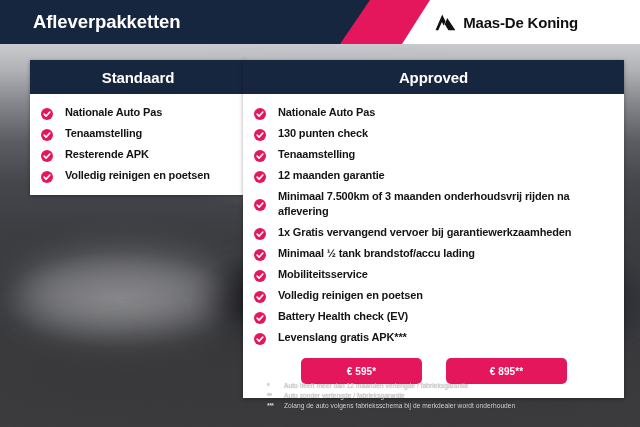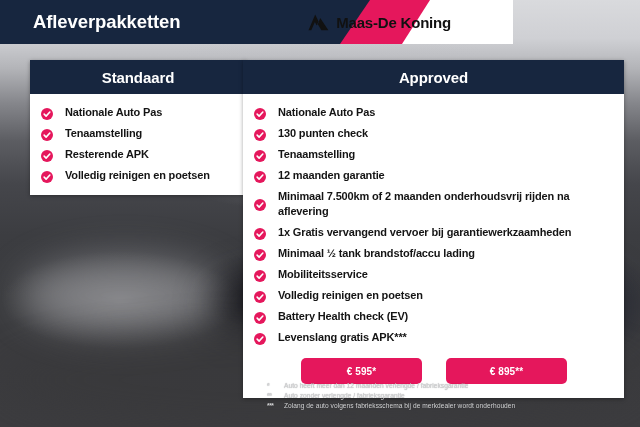--- a/index.html
+++ b/index.html
@@ -53,21 +53,21 @@
   }
   .blob-a { left: 20px;  top: 255px; width: 210px; height: 80px;  background: rgba(168,169,172,0.45); }
   .blob-b { left: 210px; top: 270px; width: 180px; height: 70px;  background: rgba(18,18,24,0.6); }
   .blob-c { left: 430px; top: 265px; width: 200px; height: 85px;  background: rgba(30,32,48,0.55); }
   .blob-d { left: 0px;   top: 330px; width: 640px; height: 100px; background: rgba(55,55,58,0.5); }
 
   
   .header {
     position: absolute;
     left: 0; top: 0;
-    width: 513px; height: 44px;
+    width: 640px; height: 44px;
     background: #ffffff;
     overflow: hidden;
     z-index: 5;
   }
   .header-navy {
     position: absolute;
     left: 0; top: 0;
     width: 372px; height: 44px;
     background: #17263f;
     clip-path: polygon(0 0, 372px 0, 345px 44px, 0 44px);
@@ -319,21 +319,21 @@
             <circle cx="8" cy="8" r="8" fill="#e5175c"></circle>
             <path d="M4.2 8.2 L6.8 10.8 L11.8 5.3" stroke="#ffffff" stroke-width="2.1" fill="none" stroke-linecap="round" stroke-linejoin="round"></path>
           </svg>
           <span class="feature-text">12 maanden garantie</span>
         </li>
         <li class="feature-item">
           <svg class="check-icon" viewBox="0 0 16 16" aria-hidden="true">
             <circle cx="8" cy="8" r="8" fill="#e5175c"></circle>
             <path d="M4.2 8.2 L6.8 10.8 L11.8 5.3" stroke="#ffffff" stroke-width="2.1" fill="none" stroke-linecap="round" stroke-linejoin="round"></path>
           </svg>
-          <span class="feature-text">Minimaal 7.500km of 2 maanden onderhoudsvrij rijden na aflevering</span>
+          <span class="feature-text">Minimaal 7.500km of 3 maanden onderhoudsvrij rijden na aflevering</span>
         </li>
         <li class="feature-item">
           <svg class="check-icon" viewBox="0 0 16 16" aria-hidden="true">
             <circle cx="8" cy="8" r="8" fill="#e5175c"></circle>
             <path d="M4.2 8.2 L6.8 10.8 L11.8 5.3" stroke="#ffffff" stroke-width="2.1" fill="none" stroke-linecap="round" stroke-linejoin="round"></path>
           </svg>
           <span class="feature-text">1x Gratis vervangend vervoer bij garantiewerkzaamheden</span>
         </li>
         <li class="feature-item">
           <svg class="check-icon" viewBox="0 0 16 16" aria-hidden="true">

